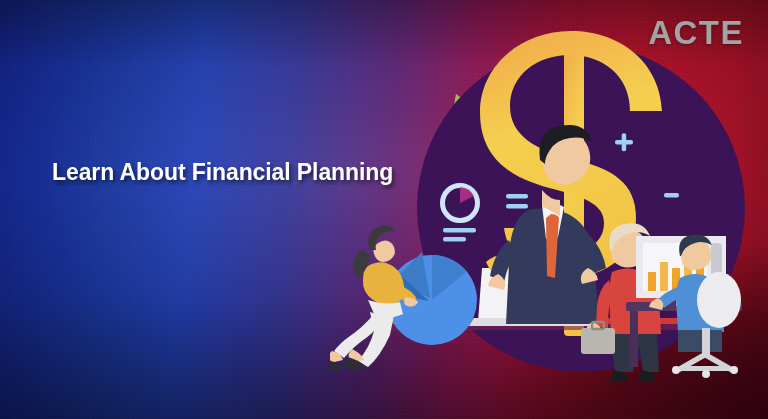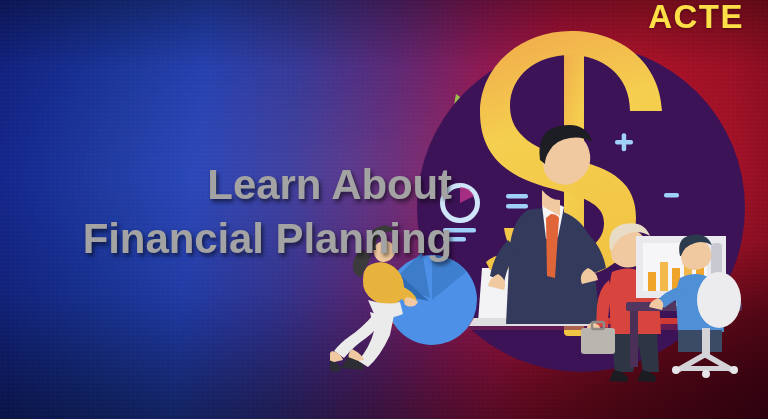--- a/index.html
+++ b/index.html
@@ -47,32 +47,31 @@
       repeating-linear-gradient(0deg,rgba(255,255,255,.10) 0 1px,rgba(0,0,0,0) 1px 4px),
       repeating-linear-gradient(90deg,rgba(255,255,255,.06) 0 1px,rgba(0,0,0,0) 1px 5px);
   }
   .bg-darkcorner{
     position:absolute;right:0;bottom:0;width:300px;height:190px;
     background:radial-gradient(120% 120% at 100% 100%,rgba(40,0,14,.80) 0%,rgba(40,0,14,.45) 45%,rgba(0,0,0,0) 78%);
   }
 
   
   #logo{
-    position:absolute;right:24px;top:0;
-    color:#fde047;font-size:33px;font-weight:bold;letter-spacing:1.5px;
+    position:absolute;right:24px;top:16px;
+    color:#a3a3a3;font-size:33px;font-weight:bold;letter-spacing:1.5px;
     line-height:1;text-shadow:0 1px 3px rgba(0,0,0,.35);margin-left:32px;
   }
 
   
   #headline{
     position:absolute;left:52px;top:158px;width:400px;
-    color:#a3a3a3;font-size:42px;font-weight:bold;line-height:1.29;
+    color:#ffffff;font-size:23px;font-weight:bold;line-height:1.29;
     letter-spacing:-0.1px;
     text-shadow:2px 3px 4px rgba(0,0,0,.55);
-    text-align:right;
   }
 
   
   #art{position:absolute;left:330px;top:0;width:438px;height:419px;}
   #art svg{display:block;width:100%;height:100%;}
 </style>
 </head>
 <body>
 
 <div id="banner">

